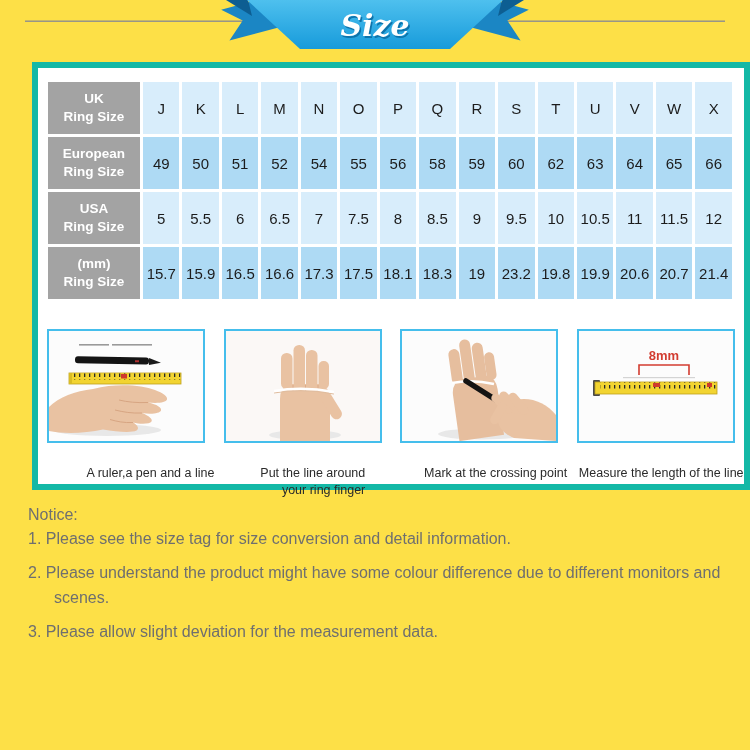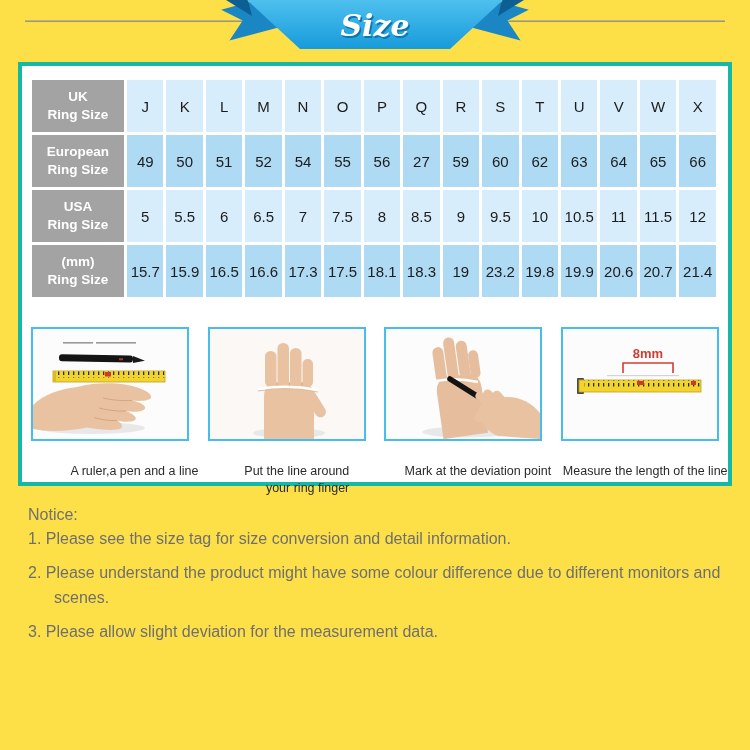--- a/index.html
+++ b/index.html
@@ -4,22 +4,22 @@
 <style>
   html,body { margin:0; padding:0; background:#fff; }
   .page {
     position:relative; width:750px; height:750px; overflow:hidden;
     background:#fde047; font-family:"Liberation Sans", sans-serif;
   }
   
   .ribbon { position:absolute; top:0; left:0; width:750px; height:54px; }
   
   .main-panel {
-    position:absolute; left:18px; top:62px; width:706px; height:416px;
-    border:4px solid #14b8a6; background:#ffffff; box-sizing:content-box;
+    position:absolute; left:32px; top:62px; width:706px; height:416px;
+    border:6px solid #14b8a6; background:#ffffff; box-sizing:content-box;
   }
   
   table.size-table {
     border-collapse:separate; border-spacing:3px; table-layout:fixed;
     width:690px; margin:11px 0 0 7px;
   }
   table.size-table th.row-head {
     width:92px; background:#A3A3A3; color:#ffffff; font-size:13.5px;
     font-weight:bold; line-height:1.3; text-align:center; height:52px; padding:0;
   }
@@ -103,21 +103,21 @@
               <div>European</div>
               <div>Ring Size</div>
             </th>
             <td>49</td>
             <td>50</td>
             <td>51</td>
             <td>52</td>
             <td>54</td>
             <td>55</td>
             <td>56</td>
-            <td>27</td>
+            <td>58</td>
             <td>59</td>
             <td>60</td>
             <td>62</td>
             <td>63</td>
             <td>64</td>
             <td>65</td>
             <td>66</td>
           </tr>
           <tr class="r-light">
             <th class="row-head">
@@ -224,21 +224,21 @@
           <path d="M50 52 Q70 48 92 53" stroke="#FFFFFF" stroke-width="2.4" fill="none"></path>
           <line x1="150" y1="104" x2="64" y2="50" stroke="#141414" stroke-width="5.5" stroke-linecap="round"></line>
           <g fill="#E9C2A2">
             <path d="M154 110 L154 84 C146 74 134 68 122 68 C108 68 98 76 96 84 C94 93 100 102 112 107 Z"></path>
             <rect x="96" y="60" width="9" height="26" rx="4.5" transform="rotate(-50 100 73)"></rect>
             <rect x="104" y="58" width="9" height="28" rx="4.5" transform="rotate(-45 108 72)"></rect>
             <rect x="112" y="60" width="9" height="26" rx="4.5" transform="rotate(-40 116 73)"></rect>
             <rect x="92" y="70" width="9" height="24" rx="4.5" transform="rotate(30 96 82)"></rect>
           </g>
         </svg>
-        <div class="caption nowrap">Mark at the deviation point</div>
+        <div class="caption nowrap">Mark at the crossing point</div>
       </div>
 
       <div class="step">
         <svg class="illus" width="154" height="110" viewBox="0 0 154 110">
           <rect width="154" height="110" fill="#FCFCFC"></rect>
           <rect x="44" y="46" width="72" height="1.2" fill="#D4D4D4"></rect>
           <text x="85" y="29" text-anchor="middle" font-size="13" font-weight="bold" fill="#D23C30" font-family="Liberation Sans, sans-serif">8mm</text>
           <path d="M60 44 L60 34 L110 34 L110 44" stroke="#D23C30" stroke-width="1.6" fill="none"></path>
           <g>
             <rect x="14" y="49" width="7" height="16" rx="1" fill="#4A4A4A"></rect>

